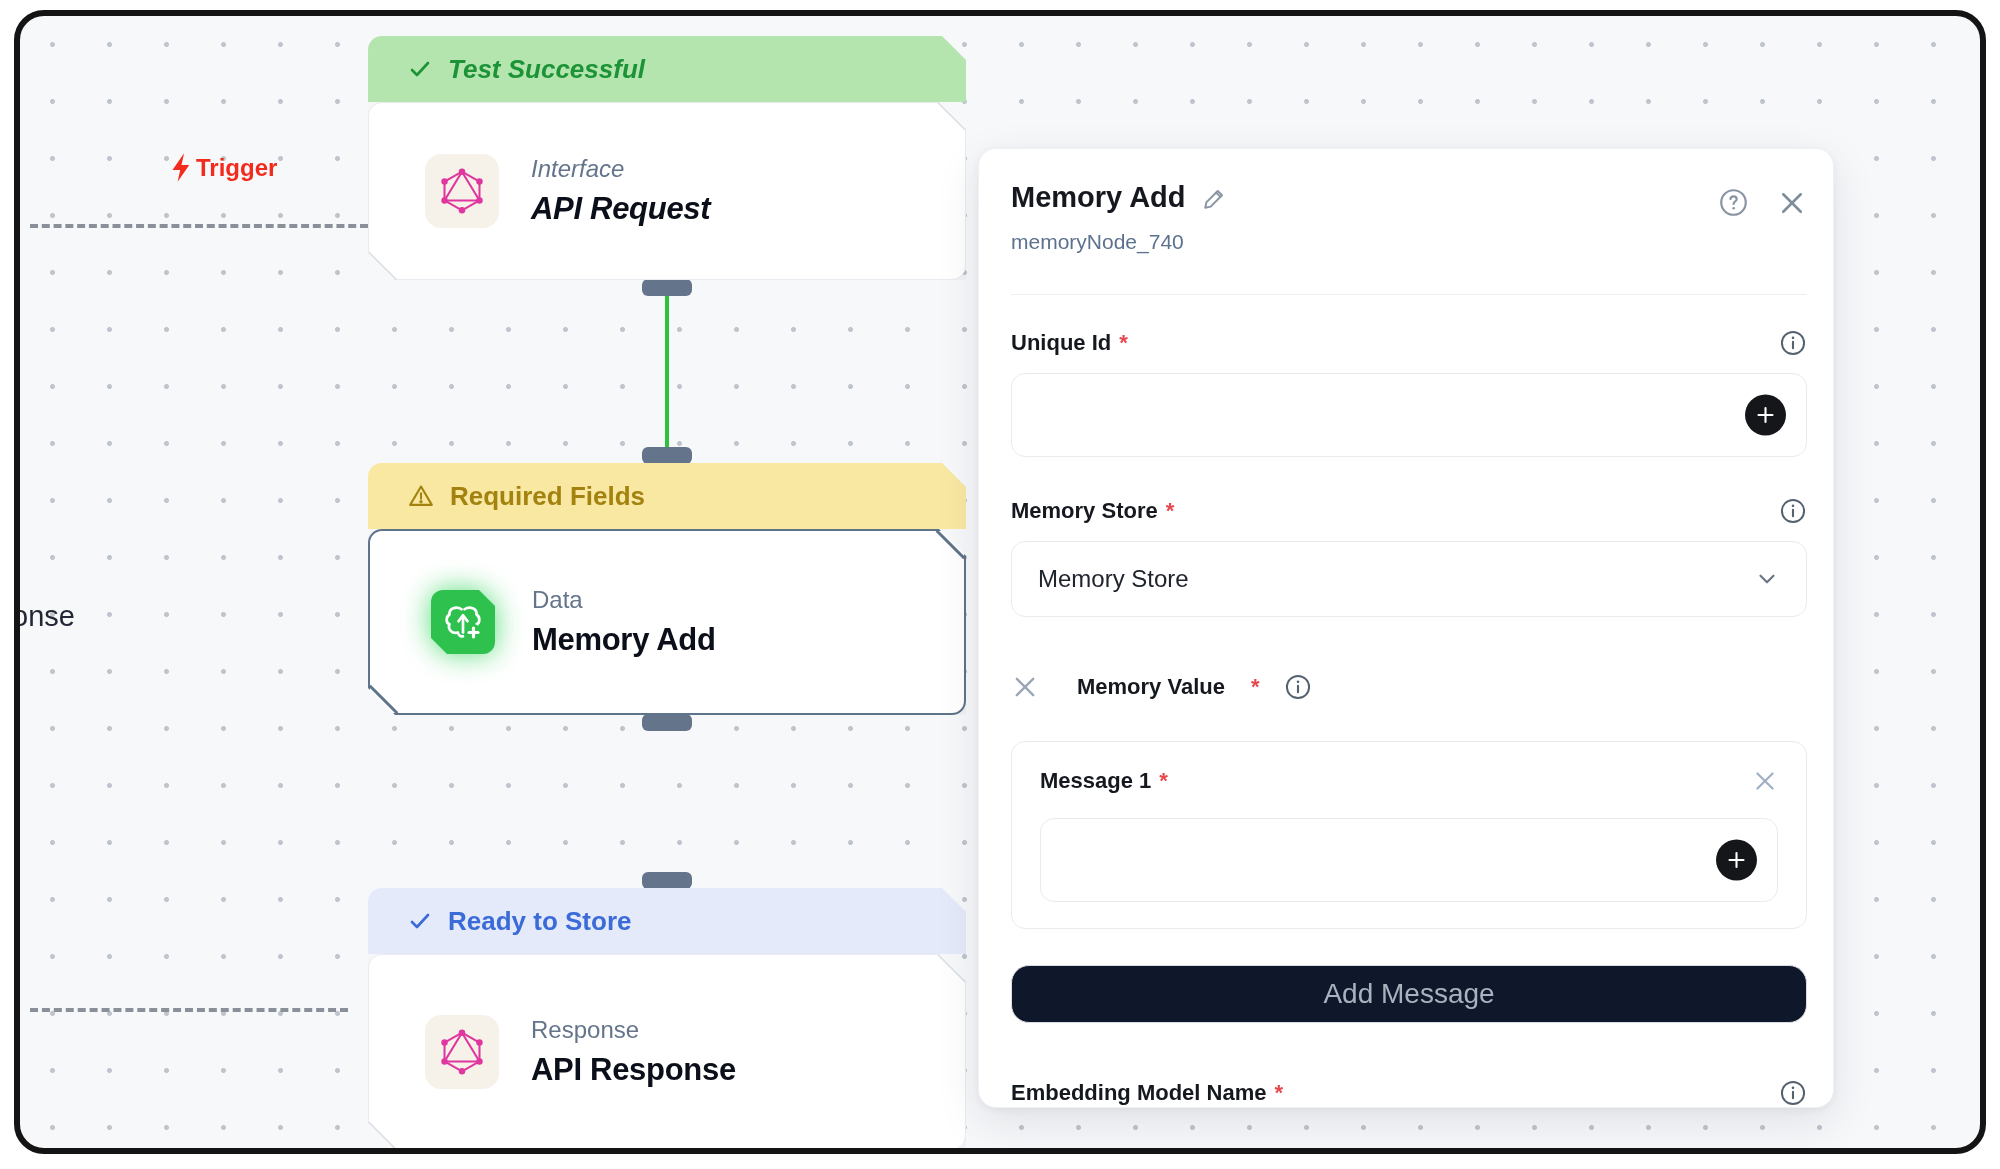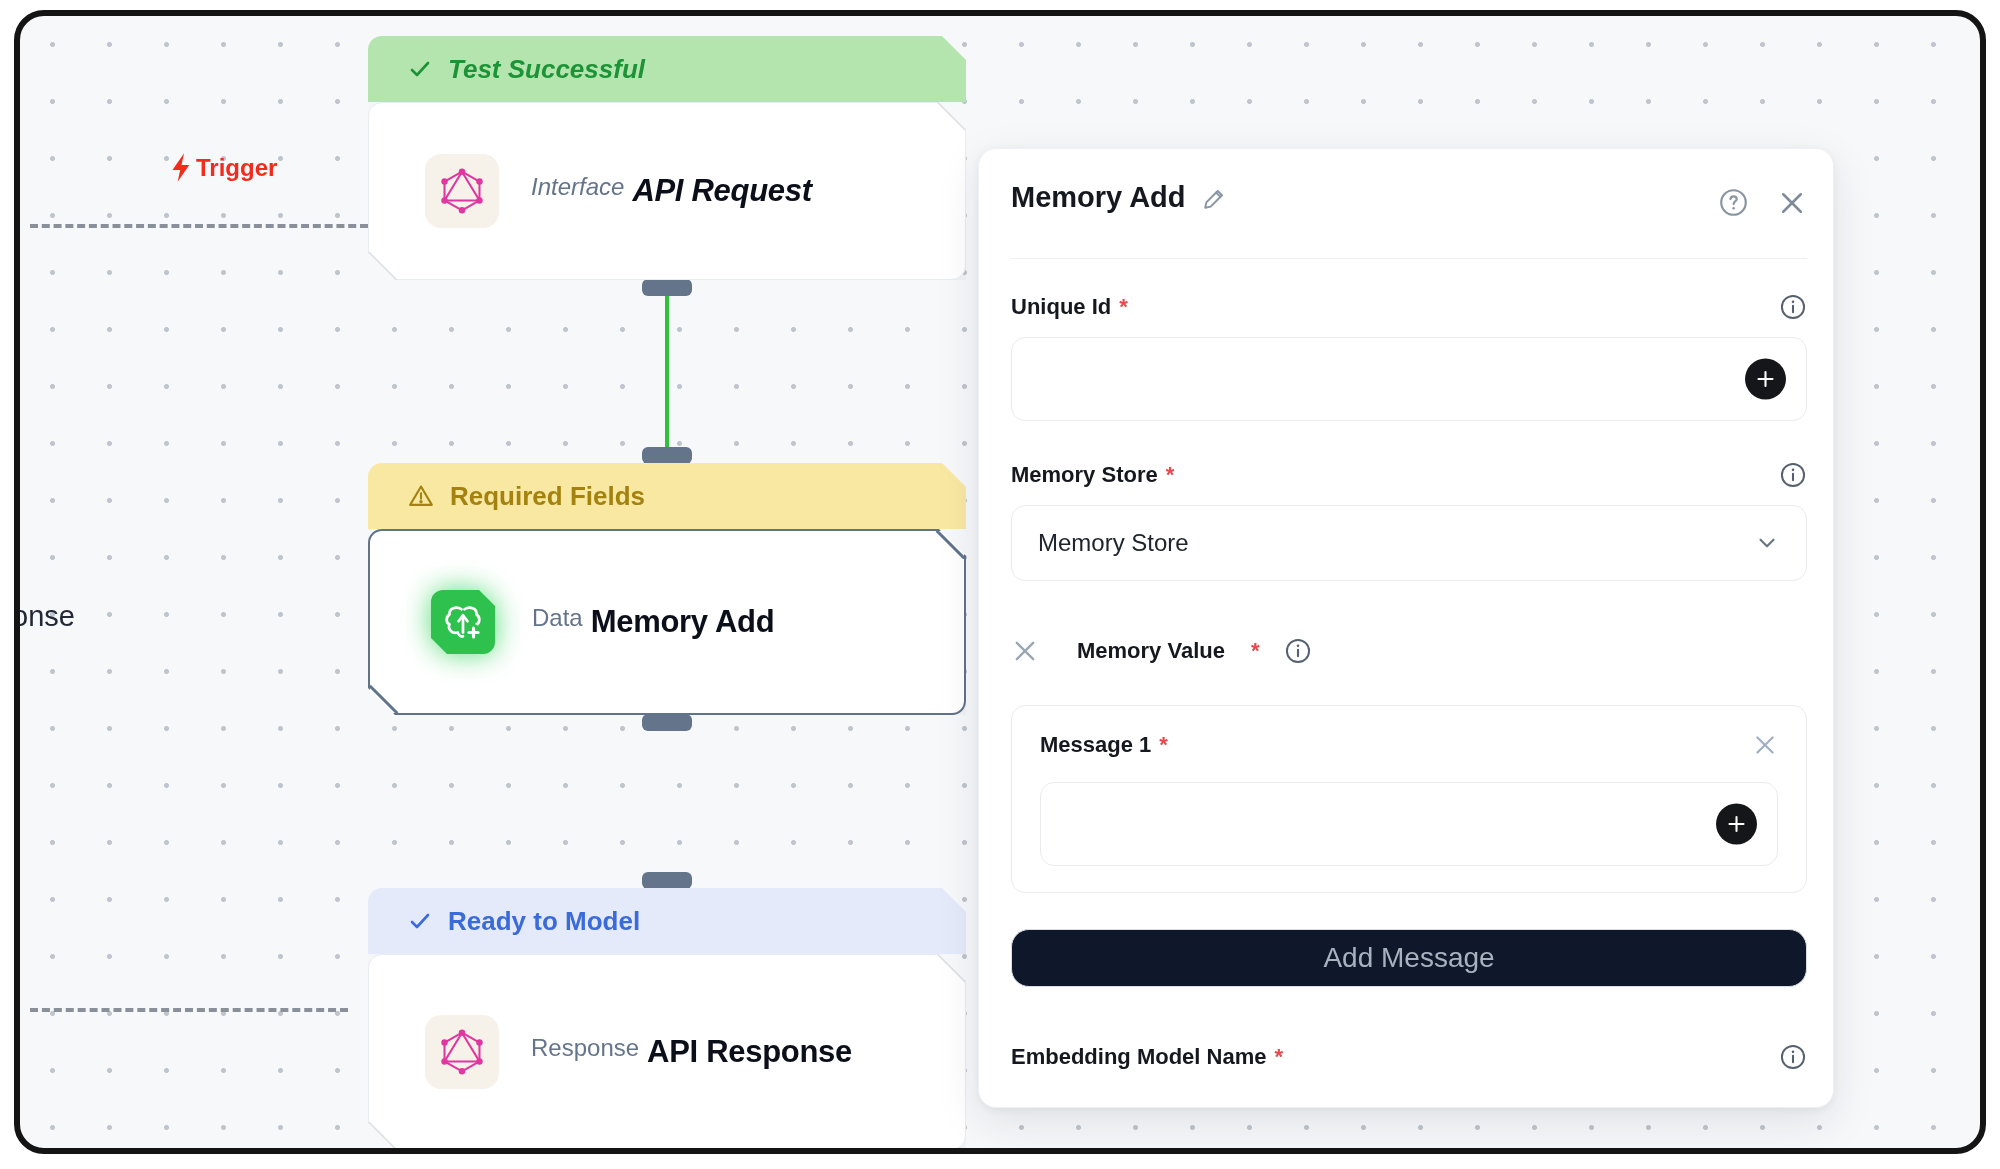--- a/index.html
+++ b/index.html
@@ -40,21 +40,21 @@
   .card.selected .fold-tr, .card.selected .fold-bl { background:#5f7389; height:3px; }
   .card-1 { height:178px; } .card-2 { height:186px; } .card-3 { height:196px; }
   .node-1 { top:36px;font-style:italic; } .node-2 { top:463px; } .node-3 { top:888px; }
   .icon-tile { width:74px; height:74px; border-radius:16px; display:flex; align-items:center; justify-content:center; flex:0 0 auto; }
   .tile-beige { background:#f6f1e9; }
   .tile-green { background:#2fc14e; border-radius:12px;
                 clip-path: polygon(0 0, calc(100% - 16px) 0, 100% 16px, 100% 100%, 16px 100%, 0 calc(100% - 16px));
                 box-shadow:0 0 0 0 transparent; }
   .glow-wrap { width:74px; height:74px; display:flex; align-items:center; justify-content:center; flex:0 0 auto;
                filter: drop-shadow(0 0 14px rgba(58,214,96,.85)); }
-  .node-texts { display:flex; gap:8px; }
+  .node-texts { display:flex; flex-direction:column; gap:8px; }
   .node-cat   { font-size:24px; color:#64748b; }
   .node-title { font-size:31px; font-weight:700; color:#0b0f19; letter-spacing:-.3px; }
 
   .handle { position:absolute; left:642px; width:50px; height:17px; background:#64748b; border-radius:6px; }
   .edge-green { position:absolute; left:665px; top:288px; width:4px; height:164px; background:#2ec13c; }
 
   
   .panel { position:absolute; left:978px; top:148px; width:856px; height:960px; background:#fff;
            border:1px solid #eef0f3; border-radius:18px; overflow:hidden;
            box-shadow:0 14px 44px rgba(20,28,45,.10), 0 2px 8px rgba(20,28,45,.05);
@@ -198,21 +198,21 @@
         </div>
       </div>
 
       <div class="node node-3">
         <div class="banner blue">
           <span>
             <svg width="24" height="24" viewBox="0 0 24 24">
                 <path d="M4 13l5 5L20 6" fill="none" stroke="#3a6bd8" stroke-width="2.6" stroke-linecap="round" stroke-linejoin="round"></path>
               </svg>
           </span>
-          <span>Ready to Model</span>
+          <span>Ready to Store</span>
         </div>
         <div class="card card-3">
           <span class="fold-tr"></span>
             <span class="fold-bl"></span>
           <div class="icon-tile tile-beige">
             <svg width="46" height="46" viewBox="0 0 100 100">
               <g stroke="#e0369f" stroke-width="4.5" fill="none">
                 <path d="M50 8 88 29.5 88 70.5 50 92 12 70.5 12 29.5Z"></path>
                 <path d="M50 8 88 70.5 12 70.5Z"></path>
               </g>
@@ -253,20 +253,21 @@
                 </svg>
             </button>
             <button class="icon-btn">
               <svg width="30" height="30" viewBox="0 0 24 24" stroke="#7d8b9a" stroke-width="2" stroke-linecap="round">
                   <line x1="5" y1="5" x2="19" y2="19"></line>
                   <line x1="19" y1="5" x2="5" y2="19"></line>
                 </svg>
             </button>
           </div>
         </div>
+        <div class="p-subtitle">memoryNode_740</div>
         <div class="p-divider"></div>
 
         
         <div class="sec-1">
           <div class="label-row">
             <span class="f-label">Unique Id</span>
             <span class="req">*</span>
             <span class="spacer"></span>
             <button class="icon-btn">
               <svg width="28" height="28" viewBox="0 0 24 24" fill="none">

